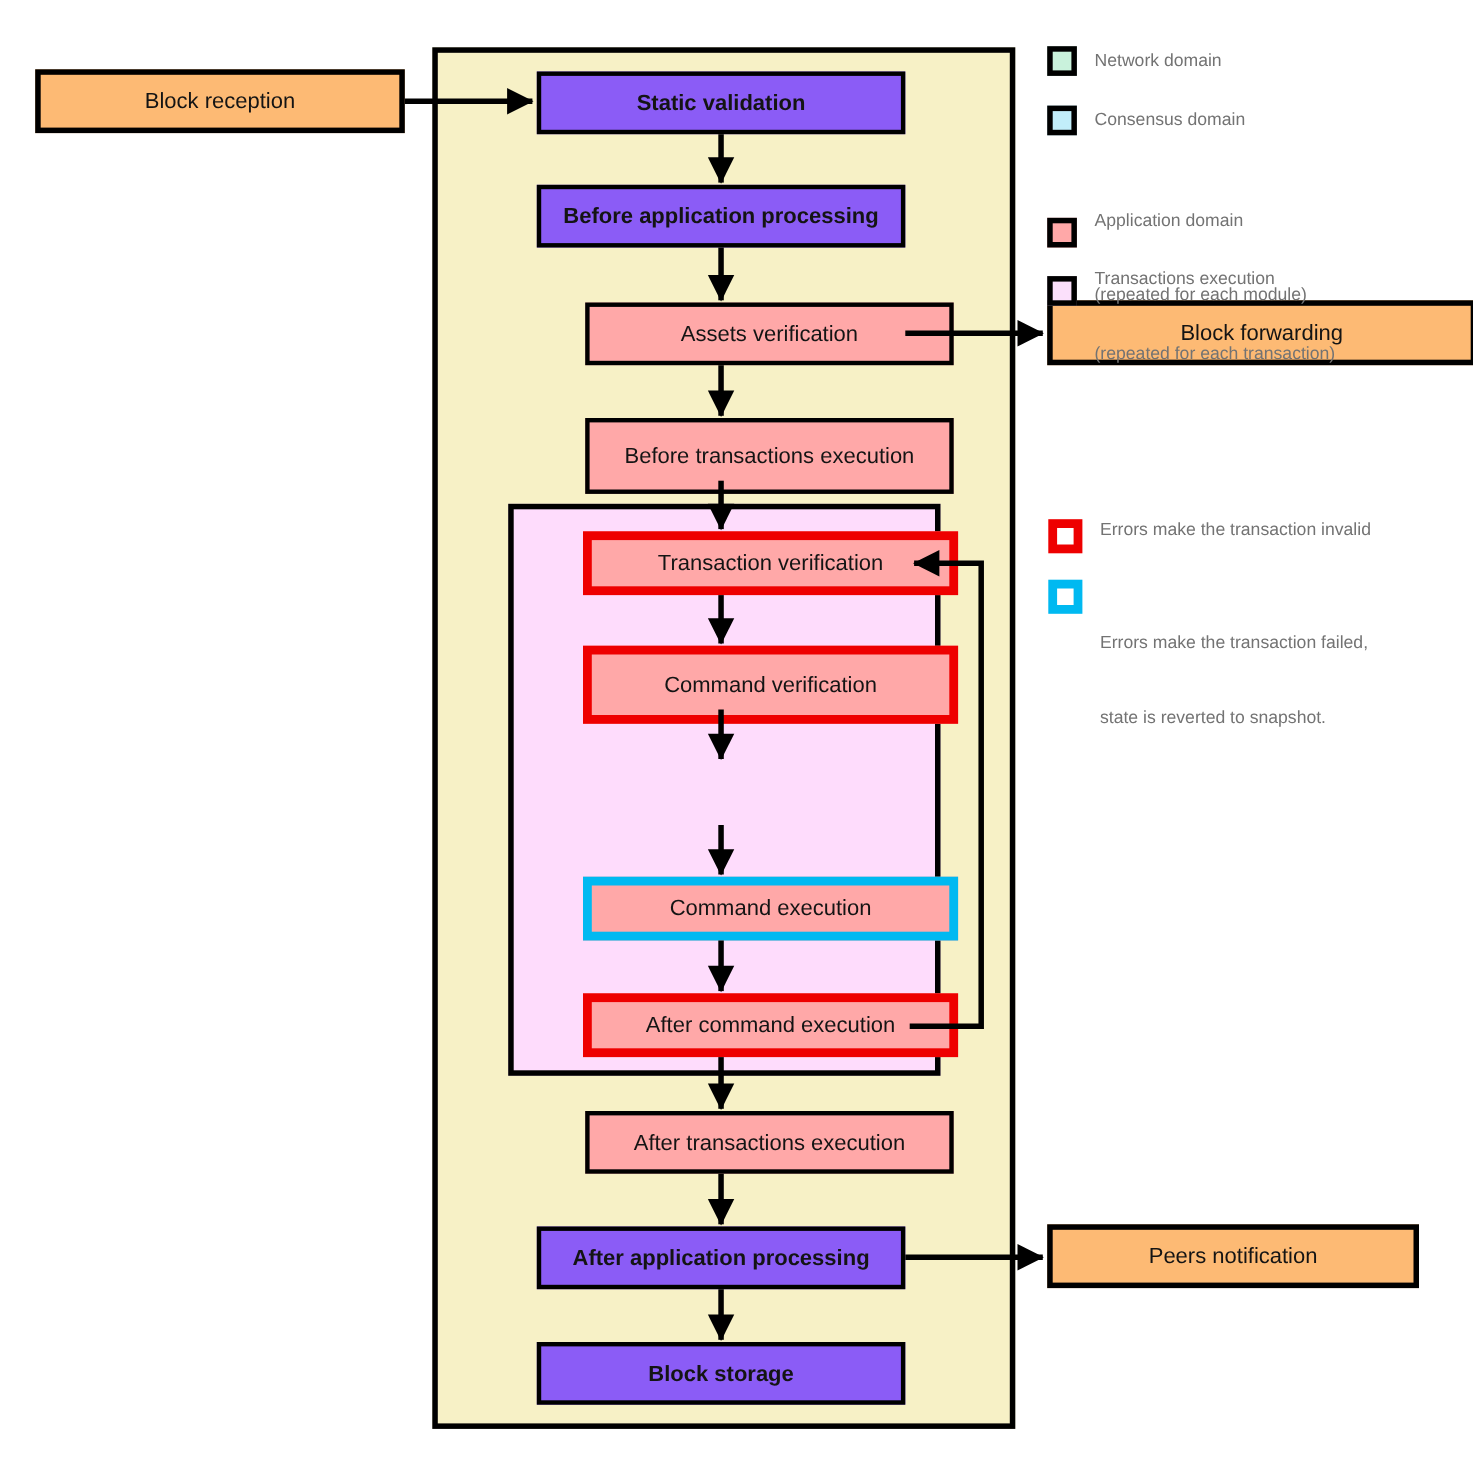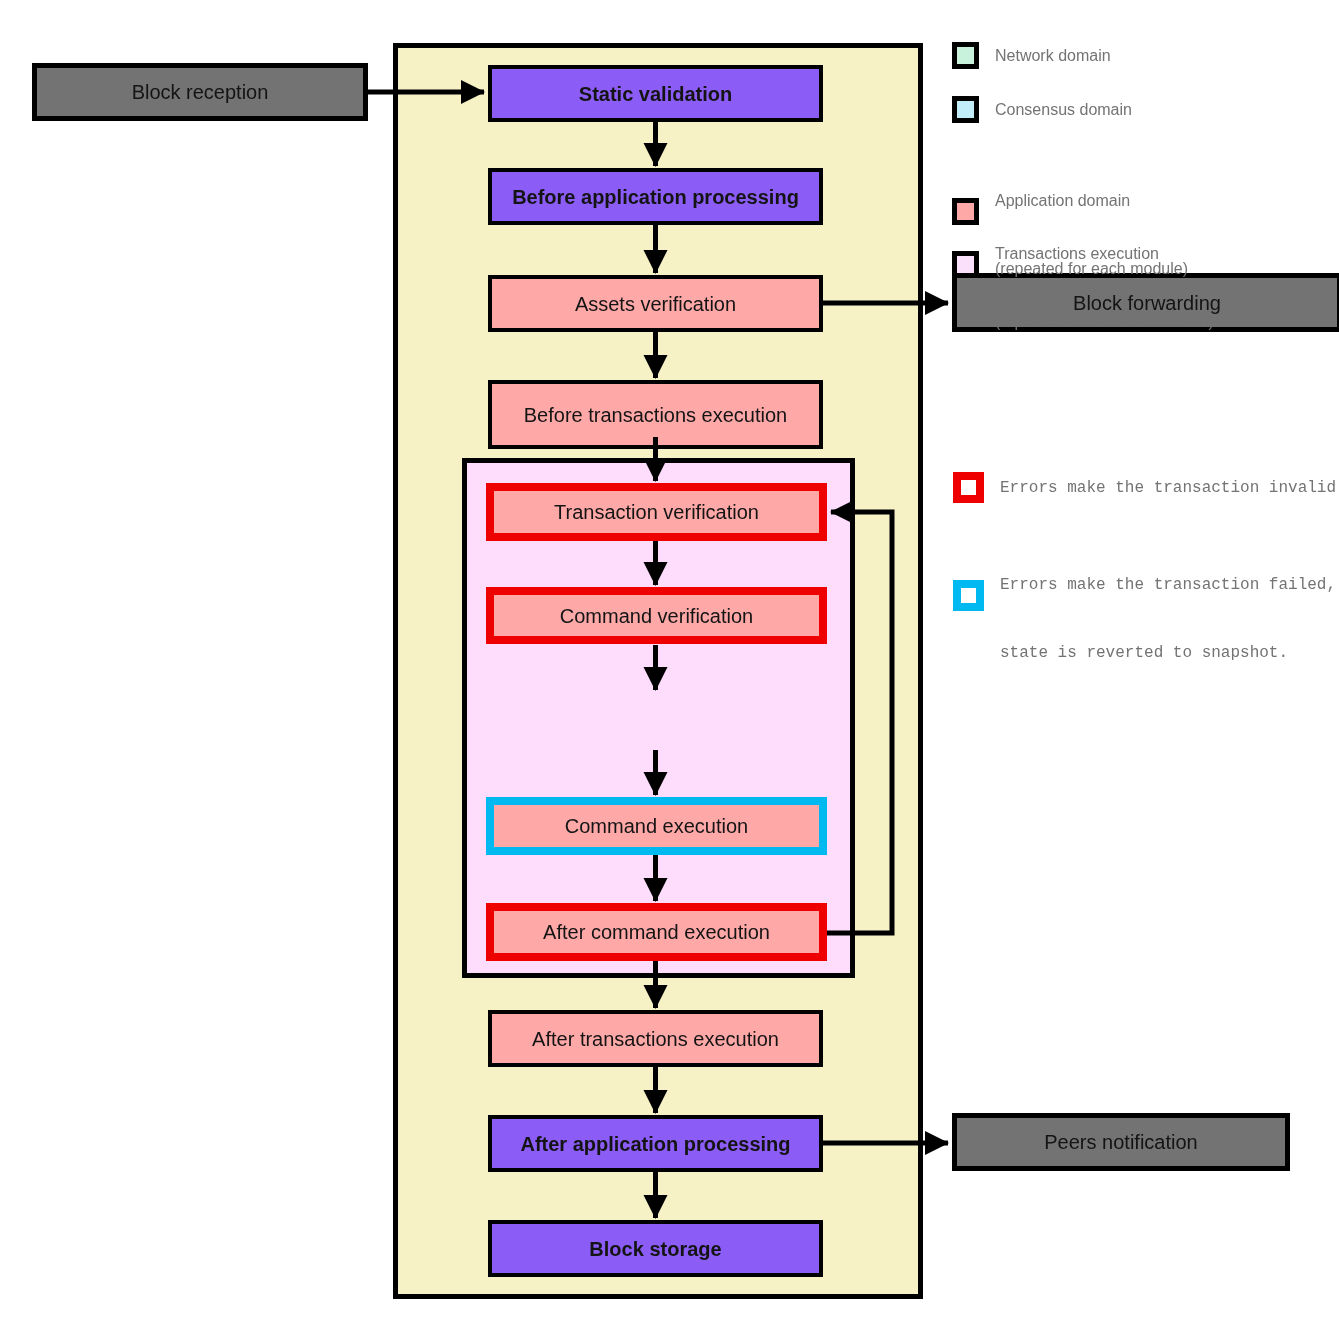--- a/index.html
+++ b/index.html
@@ -7,26 +7,26 @@
           font-family:"Liberation Sans",sans-serif;color:#111;}
   .abs{position:absolute;box-sizing:border-box;}
   .container-outer{left:393px;top:43px;width:530px;height:1256px;background:#F7F1C6;border:5px solid #000;}
   .container-inner{left:462px;top:458px;width:393px;height:520px;background:#FEDCFC;border:5px solid #000;}
   .node{position:absolute;box-sizing:border-box;display:flex;align-items:center;justify-content:center;
         font-size:20px;line-height:1.1;text-align:center;color:#141414;}
   .b-black4{border:4px solid #000;}
   .b-black5{border:5px solid #000;}
   .b-red{border:8px solid #EE0000;}
   .b-cyan{border:8px solid #00B9F1;}
-  .fill-green{background:#737373;}
+  .fill-green{background:#fdba74;}
   .fill-blue{background:#8b5cf6;font-weight:bold;}
-  .fill-salmon{background:#FFA8A8;}
+  .fill-salmon{background:#FFA8A8;margin-left:44px;}
   svg.overlay{position:absolute;left:0;top:0;width:1339px;height:1339px;pointer-events:none;}
   .lg-row{position:absolute;left:952px;display:flex;align-items:center;}
-  .lg-row2{position:absolute;left:953px;display:flex;align-items:center;font-family:Liberation Mono, monospace;}
+  .lg-row2{position:absolute;left:953px;display:flex;}
   .sw-dom{display:inline-block;width:27px;height:27px;box-sizing:border-box;border:5px solid #000;flex:0 0 auto;}
   .sw-err{display:inline-block;width:31px;height:31px;box-sizing:border-box;background:#fff;flex:0 0 auto;}
   .sw-err.red{border:8px solid #EE0000;}
   .sw-err.cyan{border:8px solid #00B9F1;}
   .lg-text{margin-left:16px;font-size:16px;line-height:20px;color:#737373;}
   .lg-line{display:block;margin-top:48px;}
 </style>
 </head>
 <body>
 
@@ -38,21 +38,21 @@
   <div class="node fill-green b-black5" style="left:32px;top:63px;width:336px;height:58px">Block reception</div>
   <div class="node fill-green b-black5" style="left:952px;top:273px;width:390px;height:59px">Block forwarding</div>
   <div class="node fill-green b-black5" style="left:952px;top:1113px;width:338px;height:58px">Peers notification</div>
 
   <div class="node fill-blue b-black4" style="left:488px;top:65px;width:335px;height:57px">Static validation</div>
   <div class="node fill-blue b-black4" style="left:488px;top:168px;width:335px;height:57px">Before application processing</div>
   <div class="node fill-salmon b-black4" style="left:488px;top:275px;width:335px;height:57px">Assets verification</div>
   <div class="node fill-salmon b-black4" style="left:488px;top:380px;width:335px;height:69px">Before transactions execution</div>
 
   <div class="node fill-salmon b-red" style="left:486px;top:483px;width:341px;height:58px">Transaction verification</div>
-  <div class="node fill-salmon b-red" style="left:486px;top:587px;width:341px;height:57px">Command verification</div>
+  <div class="node fill-salmon b-red" style="left:486px;top:587px;width:341px;height:71px">Command verification</div>
   <div class="node fill-salmon b-cyan" style="left:486px;top:797px;width:341px;height:58px">Command execution</div>
   <div class="node fill-salmon b-red" style="left:486px;top:903px;width:341px;height:58px">After command execution</div>
 
   <div class="node fill-salmon b-black4" style="left:488px;top:1010px;width:335px;height:57px">After transactions execution</div>
   <div class="node fill-blue b-black4" style="left:488px;top:1115px;width:335px;height:57px">After application processing</div>
   <div class="node fill-blue b-black4" style="left:488px;top:1220px;width:335px;height:57px">Block storage</div>
 
   <svg class="overlay" viewBox="0 0 1339 1339">
     <defs>
       <marker id="ah" markerUnits="userSpaceOnUse" markerWidth="28" markerHeight="28" refX="24" refY="13" orient="auto">

